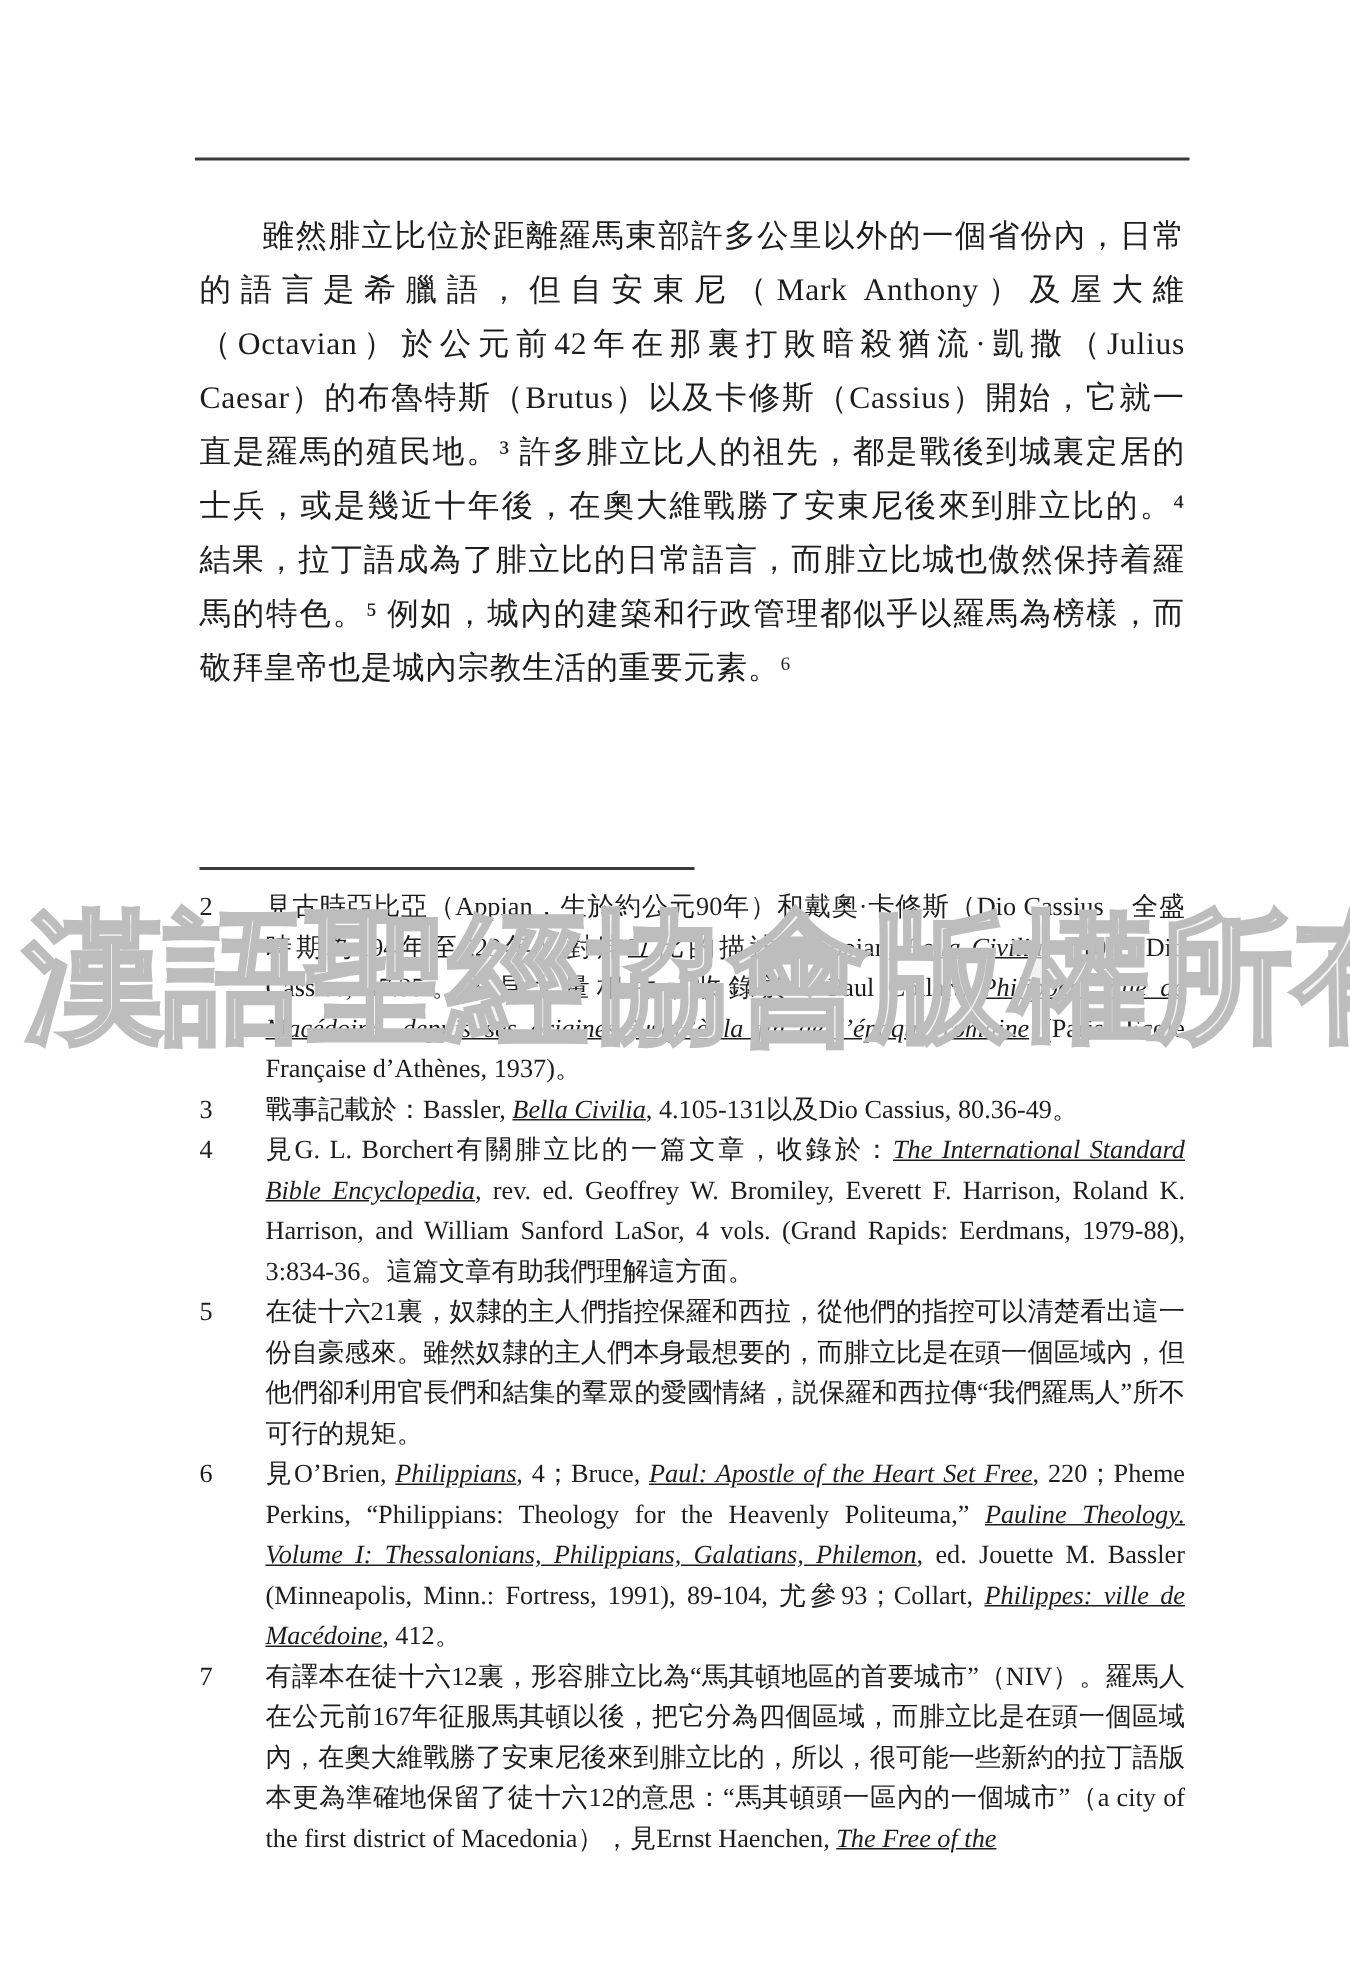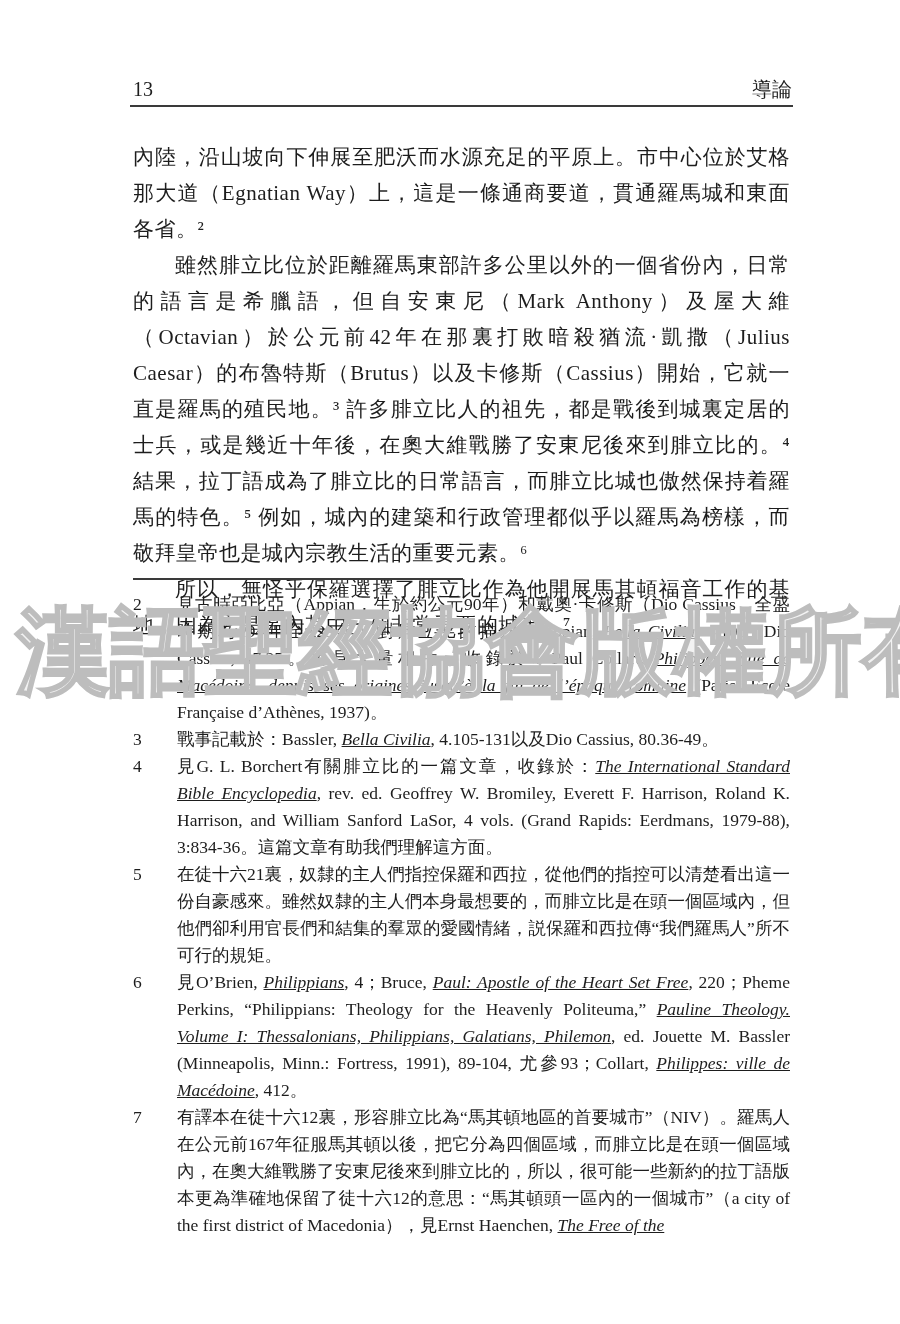--- a/index.html
+++ b/index.html
@@ -87,30 +87,24 @@
     text-shadow: 0 0 1px rgba(190,190,190,0.35);
     white-space: nowrap;
   }
   .watermark span { display: block; }
 </style>
 </head>
 <body>
 
 <div class="page">
 
-  <div class="running-header">
-    <span>13</span>
-    <span>導論</span>
-  </div>
   <hr class="header-rule">
 
   <main class="body-text">
-      <p class="para">內陸，沿山坡向下伸展至肥沃而水源充足的平原上。市中心位於艾格那大道（Egnatian Way）上，這是一條通商要道，貫通羅馬城和東面各省。²</p>
       <p class="para indent">雖然腓立比位於距離羅馬東部許多公里以外的一個省份內，日常的語言是希臘語，但自安東尼（Mark Anthony）及屋大維（Octavian）於公元前42年在那裏打敗暗殺猶流·凱撒（Julius Caesar）的布魯特斯（Brutus）以及卡修斯（Cassius）開始，它就一直是羅馬的殖民地。³ 許多腓立比人的祖先，都是戰後到城裏定居的士兵，或是幾近十年後，在奧大維戰勝了安東尼後來到腓立比的。⁴ 結果，拉丁語成為了腓立比的日常語言，而腓立比城也傲然保持着羅馬的特色。⁵ 例如，城內的建築和行政管理都似乎以羅馬為榜樣，而敬拜皇帝也是城內宗教生活的重要元素。⁶</p>
-      <p class="para indent">所以，無怪乎保羅選擇了腓立比作為他開展馬其頓福音工作的基地，因為它是區內其中一個非常重要的城市。⁷</p>
     </main>
 
   <hr class="fn-separator">
 
   <section class="footnotes">
       <div class="footnote">
         <span class="fn-num">2</span>
         <span class="fn-text"><span>見古時亞比亞（Appian，生於約公元90年）和戴奧·卡修斯（Dio Cassius，全盛時期為194年至229年）對腓立比的描述：Appian, </span><i>Bella Civilia</i><span>, 4.105；Dio Cassius, 47.35。另見大量相片，收錄於：Paul Collart, </span><i>Philippes: ville de Macédoine, depuis ses origines jusqu’à la fin de l’époque romaine</i><span> (Paris: École Française d’Athènes, 1937)。</span></span>
       </div>
       <div class="footnote">

